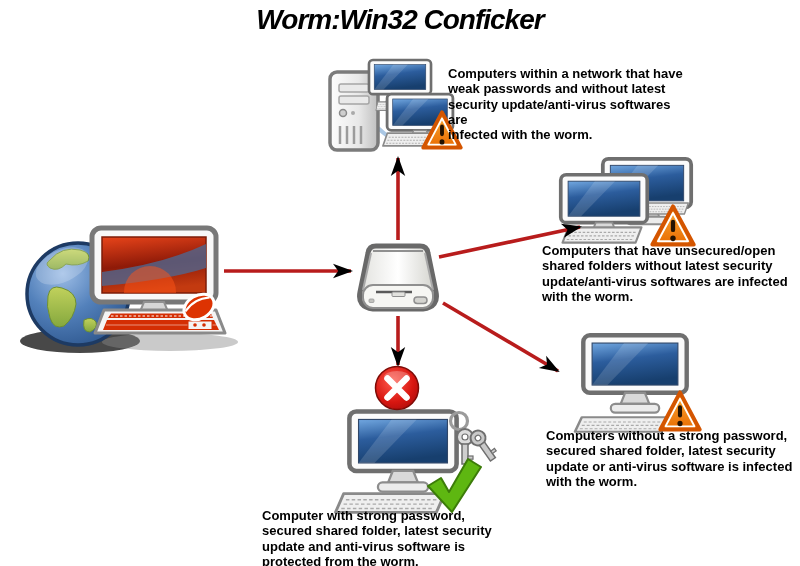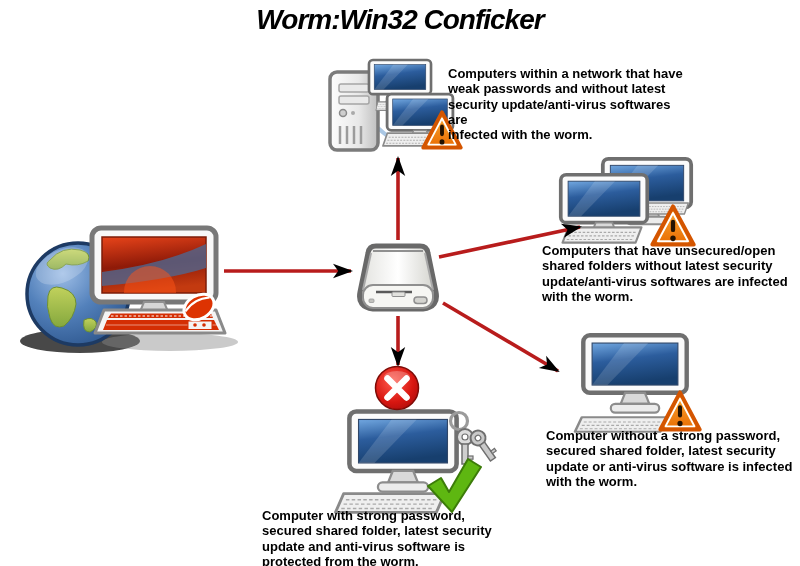--- a/index.html
+++ b/index.html
@@ -218,21 +218,21 @@
   </svg>
 
   <div class="note" id="note-network">Computers within a network that have
 weak passwords and without latest
 security update/anti-virus softwares are
 infected with the worm.</div>
   <div class="note" id="note-shared">Computers that have unsecured/open
 shared folders without latest security
 update/anti-virus softwares are infected
 with the worm.</div>
-  <div class="note" id="note-weak">Computer without a strong password,
+  <div class="note" id="note-weak">Computers without a strong password,
 secured shared folder, latest security
 update or anti-virus software is infected
 with the worm.</div>
   <div class="note" id="note-protected">Computer with strong password,
 secured shared folder, latest security
 update and anti-virus software is
 protected from the worm.</div>
 
 </div>
 

